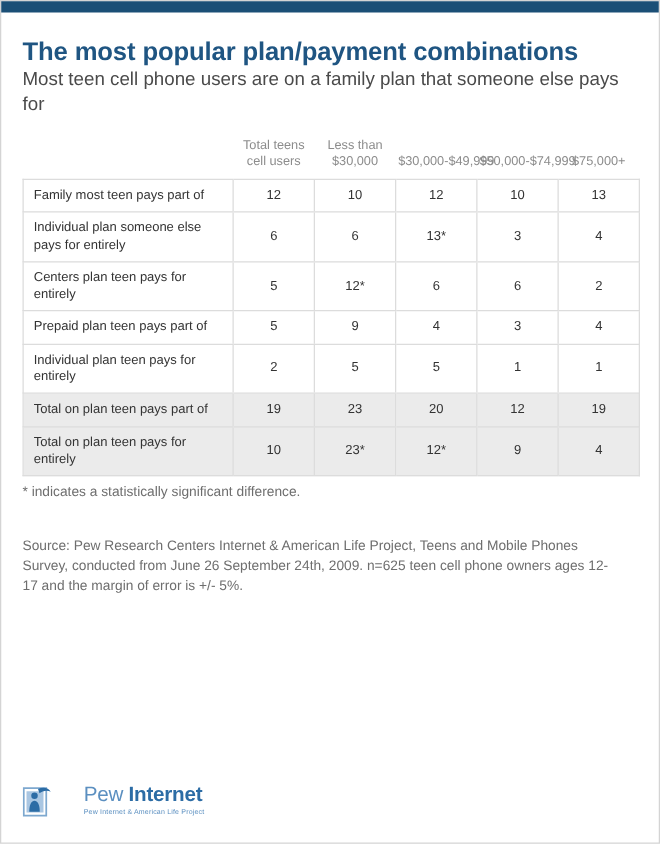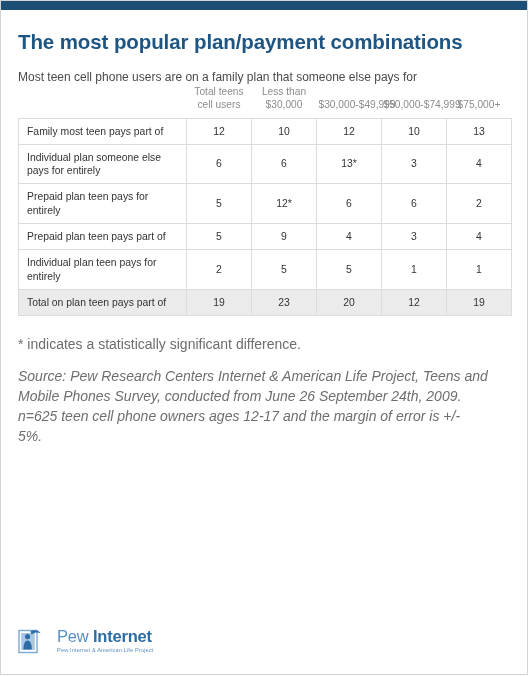--- a/index.html
+++ b/index.html
@@ -39,28 +39,28 @@
     color: #1f5582;
     font-size: 20.5px;
     font-weight: bold;
     line-height: 1.24;
     letter-spacing: -0.1px;
     margin-top: 19px;
     margin-bottom: 0;
   }
   .subtitle {
     color: #4a4a4a;
-    font-size: 12px;
+    font-size: 15px;
     line-height: 1.3;
-    margin-top: 16px;
     margin-bottom: 0;
   }
   table.data {
     border-collapse: collapse;
     width: 493px;
+    margin-top: 18px;
     table-layout: fixed;
   }
   table.data col.c-label { width: 168px; }
   table.data col.c-val { width: 65px; }
   .hdr th {
     color: #8c8c8c;
     font-size: 10.2px;
     font-weight: normal;
     text-align: center;
     vertical-align: bottom;
@@ -89,38 +89,37 @@
     border-left: 1px solid #dcdcdc;
   }
   tbody td.val.last {
     border-right: 1px solid #dcdcdc;
   }
   tbody tr.total td {
     background: #ebebeb;
   }
   .footnote {
     color: #6e6e6e;
-    font-size: 14px;
-    margin-top: 19px;
+    font-size: 11px;
+    margin-top: 6px;
     line-height: 1.3;
   }
   .source {
     color: #6e6e6e;
-    font-size: 14px;
-    margin-top: 12px;
+    font-size: 11px;
+    margin-top: 28px;
     line-height: 1.45;
     max-width: 470px;
-    font-style: italic;
   }
   .logo {
     margin-top: auto;
     margin-bottom: 20px;
     display: flex;
     align-items: center;
-    gap: 14px;
+    gap: 24px;
   }
   .logo-mark {
     width: 25px;
     height: 27px;
     flex: 0 0 auto;
   }
   .logo-text {
     display: flex;
     flex-direction: column;
     justify-content: center;
@@ -181,21 +180,21 @@
           </tr>
           <tr>
             <td class="lbl">Individual plan someone else pays for entirely</td>
             <td class="val">6</td>
             <td class="val">6</td>
             <td class="val">13*</td>
             <td class="val">3</td>
             <td class="val last">4</td>
           </tr>
           <tr>
-            <td class="lbl">Prepaid plan teen pays for entirely</td>
+            <td class="lbl">Centers plan teen pays for entirely</td>
             <td class="val">5</td>
             <td class="val">12*</td>
             <td class="val">6</td>
             <td class="val">6</td>
             <td class="val last">2</td>
           </tr>
           <tr>
             <td class="lbl">Prepaid plan teen pays part of</td>
             <td class="val">5</td>
             <td class="val">9</td>
@@ -211,20 +210,28 @@
             <td class="val">1</td>
             <td class="val last">1</td>
           </tr>
           <tr class="total">
             <td class="lbl">Total on plan teen pays part of</td>
             <td class="val">19</td>
             <td class="val">23</td>
             <td class="val">20</td>
             <td class="val">12</td>
             <td class="val last">19</td>
+          </tr>
+          <tr class="total">
+            <td class="lbl">Total on plan teen pays for entirely</td>
+            <td class="val">10</td>
+            <td class="val">23*</td>
+            <td class="val">12*</td>
+            <td class="val">9</td>
+            <td class="val last">4</td>
           </tr>
         </tbody>
     </table>
 
     <div class="footnote">* indicates a statistically significant difference.</div>
     <div class="source">Source: Pew Research Centers Internet &amp; American Life Project, Teens and Mobile Phones Survey, conducted from June 26  September 24th, 2009. n=625 teen cell phone owners ages 12-17 and the margin of error is +/- 5%.</div>
 
     <div class="logo">
       <span class="logo-mark">
         <svg width="25" height="27" viewBox="0 0 25 27" xmlns="http://www.w3.org/2000/svg">

